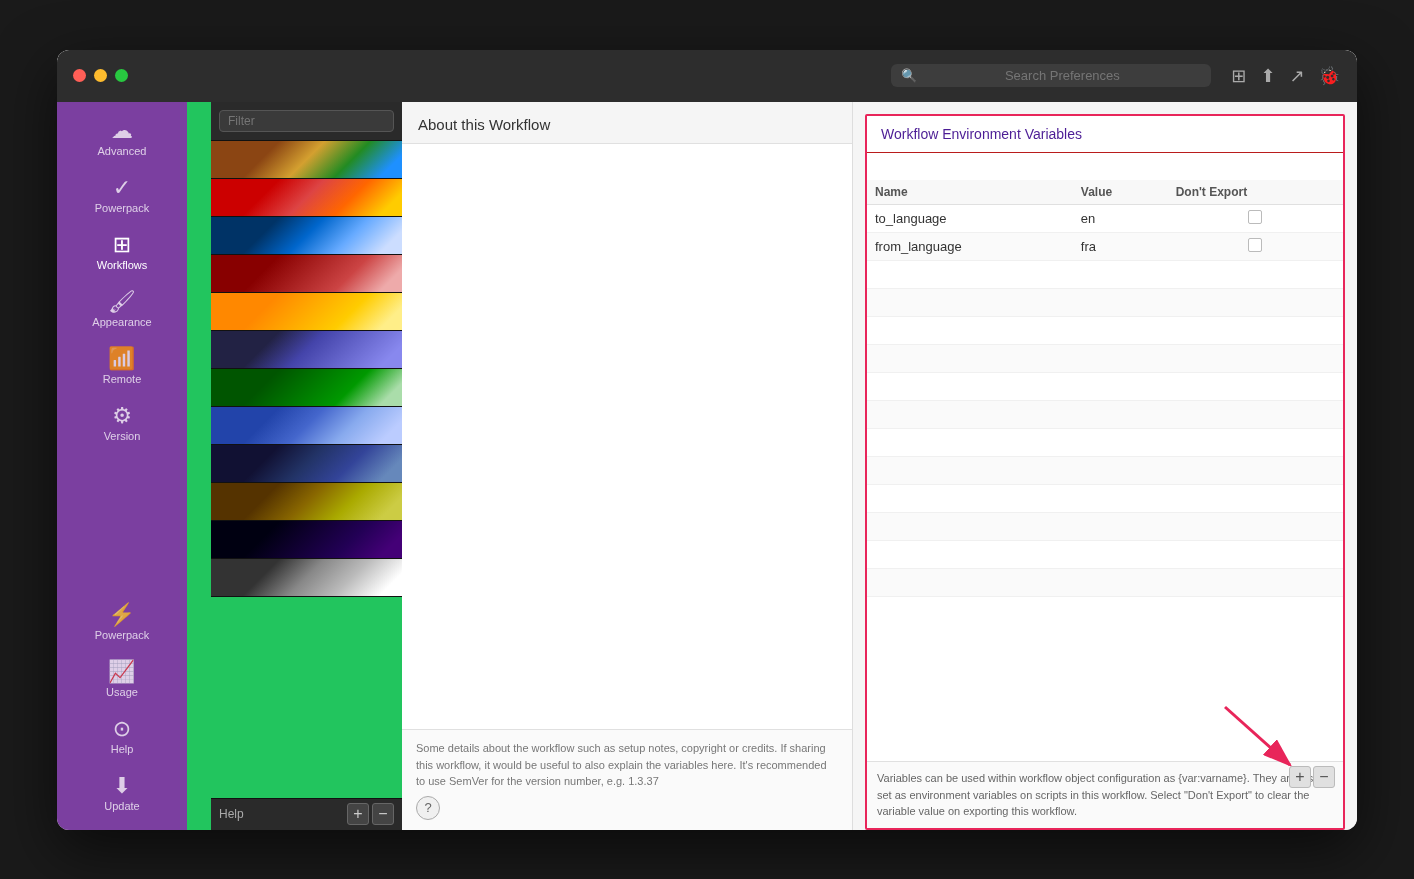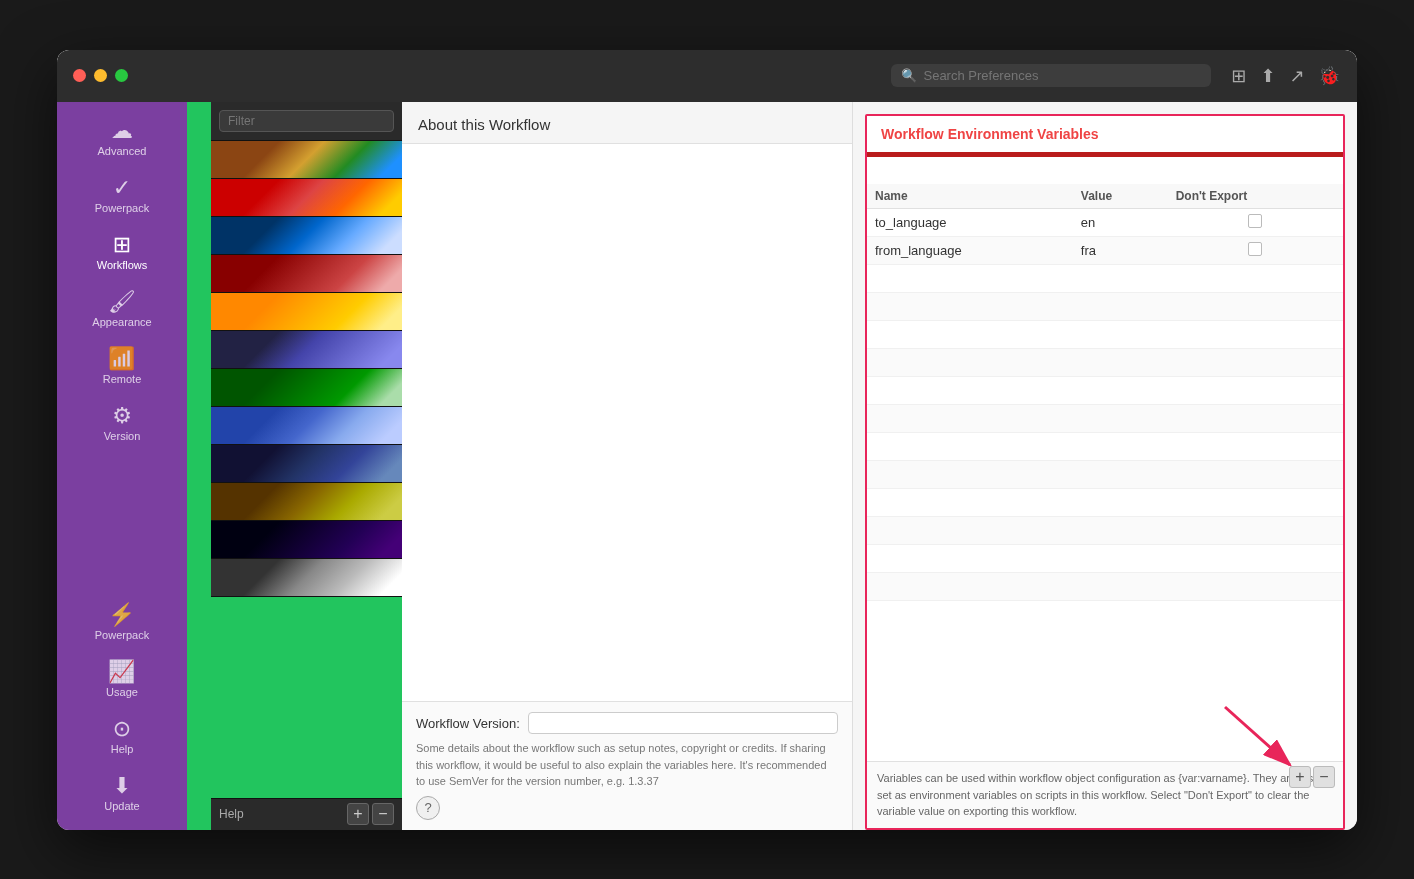--- a/index.html
+++ b/index.html
@@ -60,20 +60,21 @@
       width: 320px;
       gap: 6px;
     }
     .search-bar input {
       background: transparent;
       border: none;
       outline: none;
       color: #aaa;
       font-size: 13px;
       width: 100%;
+      text-align: center;
     }
     .search-icon-svg {
       color: #888;
       font-size: 13px;
     }
 
     
     .main-layout {
       display: flex;
       flex: 1;
@@ -301,24 +302,24 @@
       border: 2.5px solid #e8255a;
       border-radius: 2px;
       margin: 12px 12px 0 12px;
       background: #fff;
       overflow: hidden;
       position: relative;
     }
 
     .env-vars-title {
       font-size: 14px;
-      font-weight: 700;
-      color: #ef4444;
+      font-weight: 400;
+      color: #4c1d95;
       padding: 10px 14px;
-      border-bottom: 5px solid #b91c1c;
+      border-bottom: 1px solid #b91c1c;
     }
 
     .env-table {
       width: 100%;
       border-collapse: collapse;
       margin-top: 27px;
     }
     .env-table th {
       text-align: left;
       padding: 5px 8px;
@@ -558,24 +559,20 @@
     </div>
 
     <div class="content-area">
       <div class="workflow-detail">
         <div class="detail-panels">
 
           <div class="left-panel">
             <div class="panel-section-title">About this Workflow</div>
             <textarea class="about-textarea" style=""></textarea>
             <div class="version-section">
-              <div class="version-row">
-                <label class="version-label">Workflow Version:</label>
-                <input type="text" class="version-input" style="">
-              </div>
               <div class="version-hint">Some details about the workflow such as setup notes, copyright or credits. If sharing this workflow, it would be useful to also explain the variables here. It's recommended to use SemVer for the version number, e.g. 1.3.37</div>
               <button class="help-btn">?</button>
             </div>
           </div>
 
           <div class="right-panel">
             <div class="env-vars-title">Workflow Environment Variables</div>
             <table class="env-table">
               <thead>
                 <tr>

